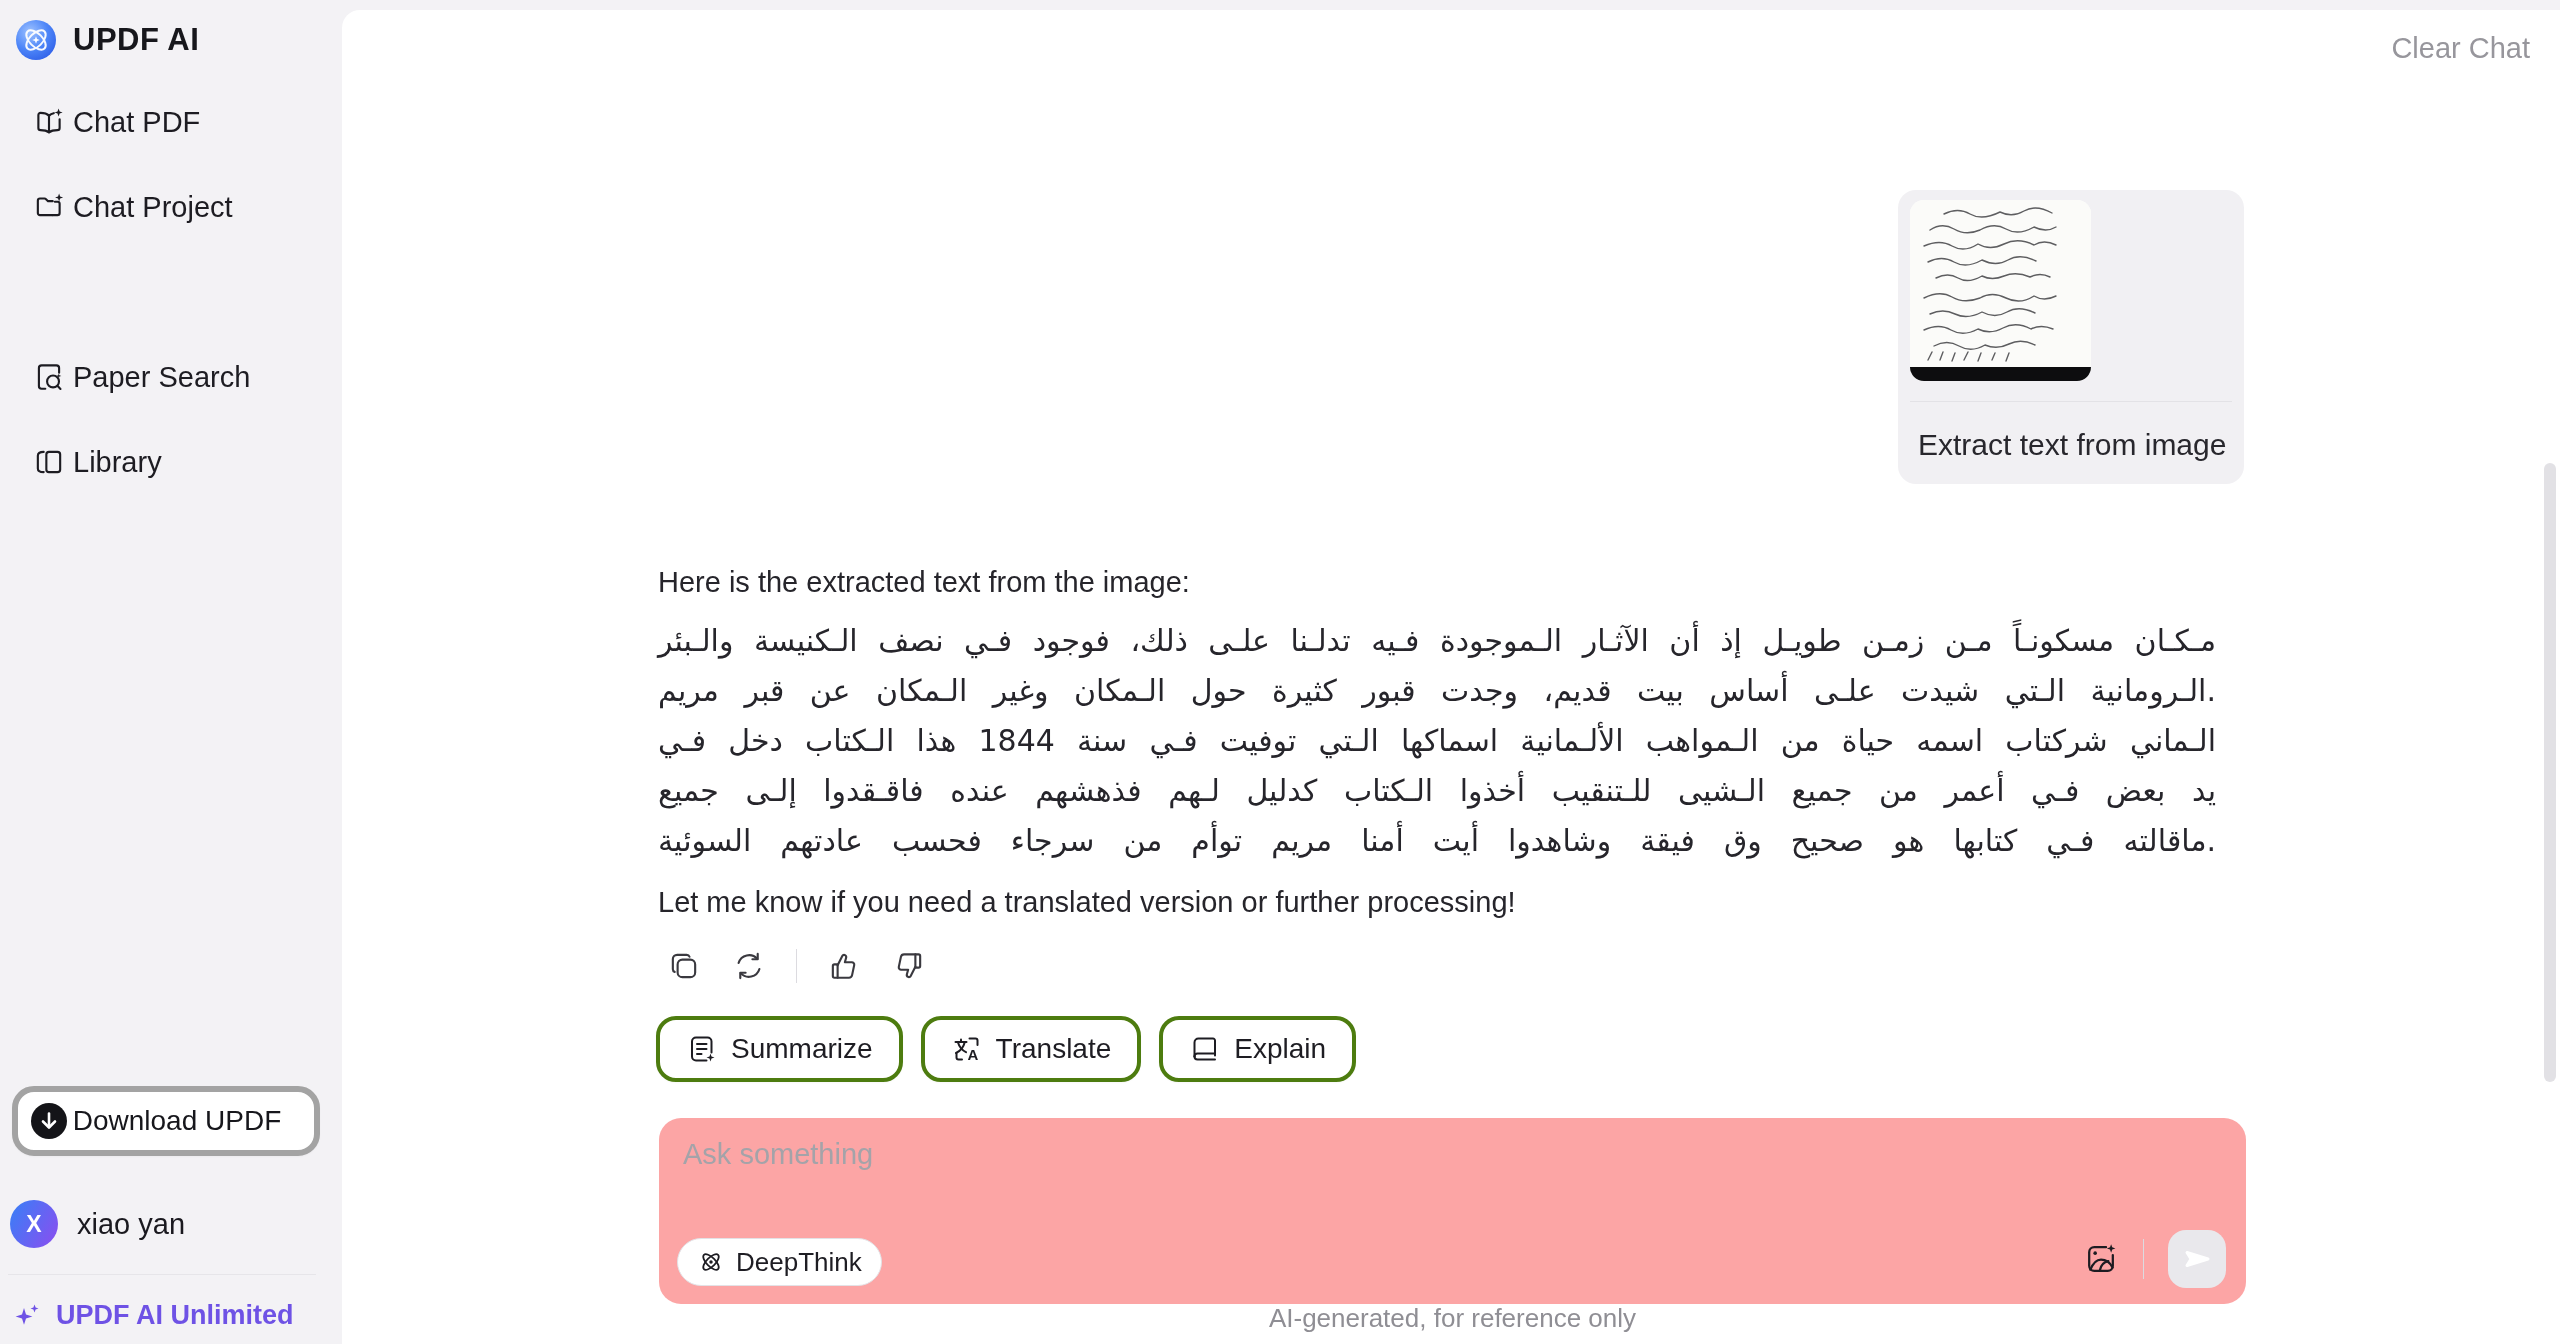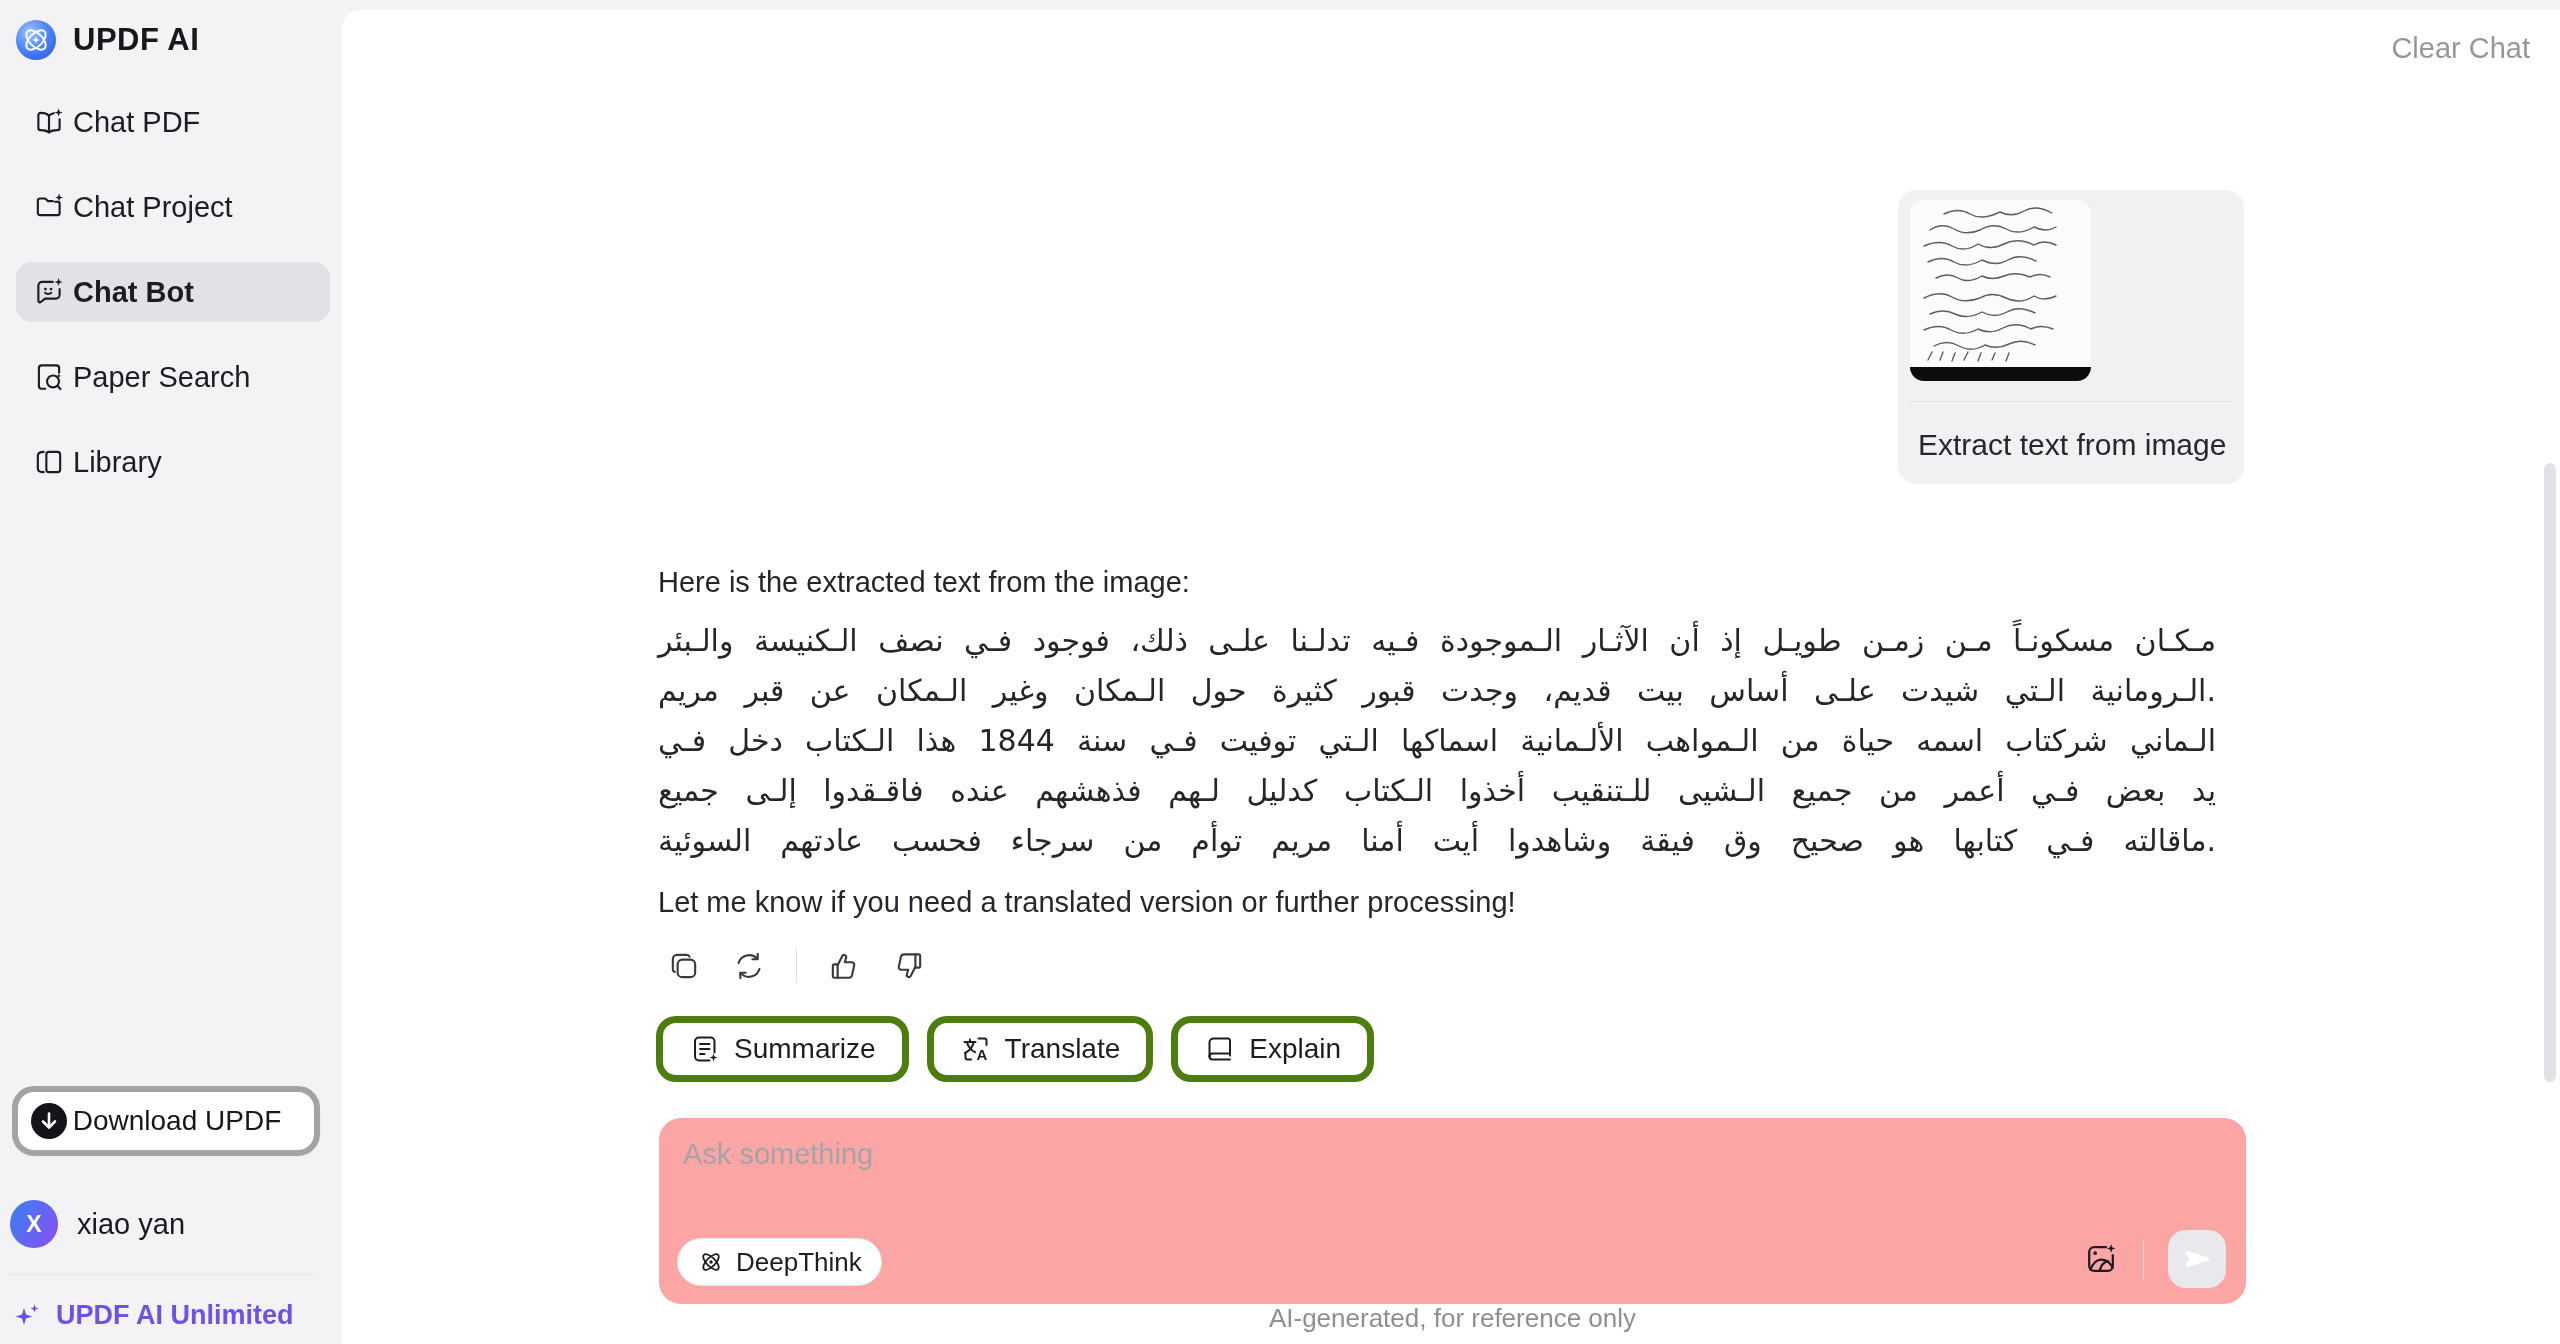--- a/index.html
+++ b/index.html
@@ -81,21 +81,21 @@
   }
   .arabic .aline { line-height: 50px; text-align: justify; text-align-last: justify; white-space: nowrap; }
   .outro { position: absolute; top: 876px; font-size: 29px; color: #26252b; }
 
   .tools-row { position: absolute; top: 938px; left: 8px; display: flex; align-items: center; gap: 29px; }
   .tool-btn { width: 36px; height: 36px; display: flex; align-items: center; justify-content: center; cursor: pointer; }
   .tool-sep { width: 1px; height: 34px; background: #dcdbe0; }
 
   .qa-row { position: absolute; top: 1006px; left: -2px; display: flex; gap: 18px; }
   .qa-btn {
-    height: 66px; background: #fff; border: 7px solid #4d7c0f; border-radius: 20px;
+    height: 66px; background: #fff; border: 4px solid #4d7c0f; border-radius: 20px;
     display: flex; align-items: center; gap: 13px; padding: 0 26px;
     font-size: 28px; font-weight: 500; color: #1e1d23; cursor: pointer;
     box-shadow: 0 1px 2px rgba(20,20,30,.03);
     justify-content: flex-end;
   }
   .qa-btn .qa-ic { width: 32px; height: 32px; display: flex; align-items: center; }
 
   
   .composer {
     position: absolute; left: 317px; top: 1108px; width: 1587px; height: 186px;
@@ -168,32 +168,20 @@
     <span class="nav-ic">
       <svg viewBox="0 0 32 32" fill="none" stroke="#1d1c22" stroke-width="2" stroke-linecap="round" stroke-linejoin="round">
         <path d="M19.5 23.6 H7.5 C6.4 23.6 5.5 22.7 5.5 21.6 V10 C5.5 8.9 6.4 8 7.5 8 H11.8 C12.3 8 12.8 8.2 13.2 8.6 L15.1 10.5 H19.5"></path>
         <path d="M19.5 23.6 H24 C25.1 23.6 26 22.7 26 21.6 V13 C26 11.9 25.1 11 24 11 H21.5"></path>
         <path d="M25.5 3.2 L26.5 6 L29.3 7 L26.5 8 L25.5 10.8 L24.5 8 L21.7 7 L24.5 6 Z" fill="#1d1c22" stroke="none"></path>
       </svg>
     </span>
     <span>Chat Project</span>
   </div>
 
-  <div class="nav-item active" style="top:262px">
-    <span class="nav-ic">
-      <svg viewBox="0 0 32 32" fill="none" stroke="#1d1c22" stroke-width="2" stroke-linecap="round" stroke-linejoin="round">
-        <path d="M19.5 6.5 H9.5 C7.6 6.5 6 8.1 6 10 V24.3 C6 25.5 7.4 26.1 8.3 25.4 L12.3 22.2 H22.5 C24.4 22.2 26 20.6 26 18.7 V13.3"></path>
-        <circle cx="12.6" cy="13.2" r="1.3" fill="#1d1c22" stroke="none"></circle>
-        <circle cx="17.9" cy="13.2" r="1.3" fill="#1d1c22" stroke="none"></circle>
-        <path d="M12.4 16.8 C13.5 18.1 17 18.1 18.1 16.8"></path>
-        <path d="M25 2.8 L26 5.6 L28.8 6.6 L26 7.6 L25 10.4 L24 7.6 L21.2 6.6 L24 5.6 Z" fill="#1d1c22" stroke="none"></path>
-      </svg>
-    </span>
-    <span>Chat Bot</span>
-  </div>
 
   <div class="nav-item" style="top:347px">
     <span class="nav-ic">
       <svg viewBox="0 0 32 32" fill="none" stroke="#1d1c22" stroke-width="2" stroke-linecap="round" stroke-linejoin="round">
         <path d="M25.5 12 V7.5 C25.5 6.1 24.4 5 23 5 H9 C7.6 5 6.5 6.1 6.5 7.5 V24.5 C6.5 25.9 7.6 27 9 27 H12.5"></path>
         <circle cx="19.8" cy="20.2" r="5.6"></circle>
         <path d="M23.9 24.3 L26.8 27.2"></path>
         <path d="M25.2 12.6 L25.8 14.4 L27.6 15 L25.8 15.6 L25.2 17.4 L24.6 15.6 L22.8 15 L24.6 14.4 Z" fill="#1d1c22" stroke="none"></path>
       </svg>
     </span>

